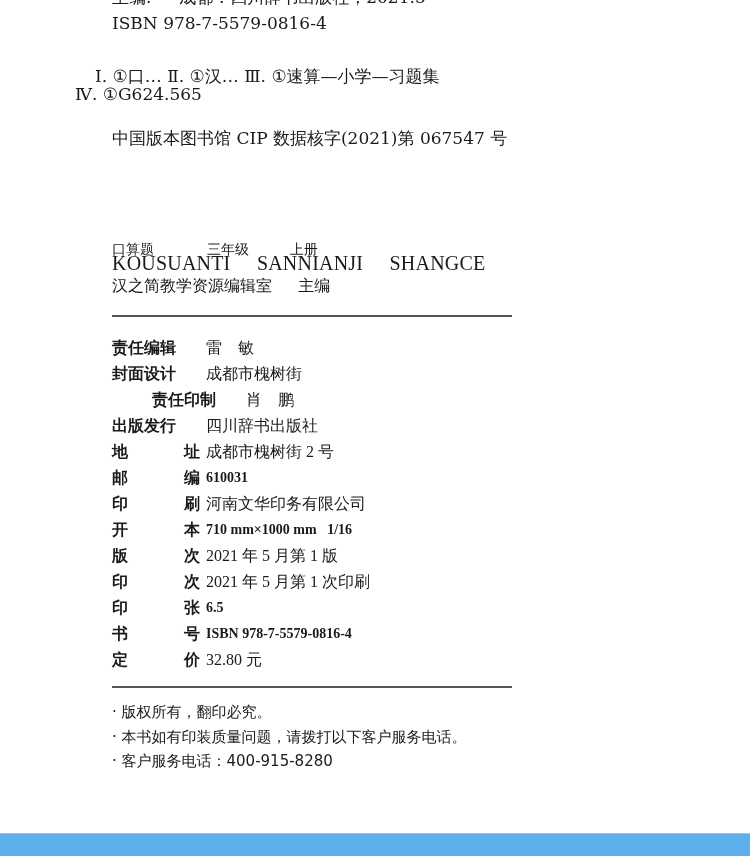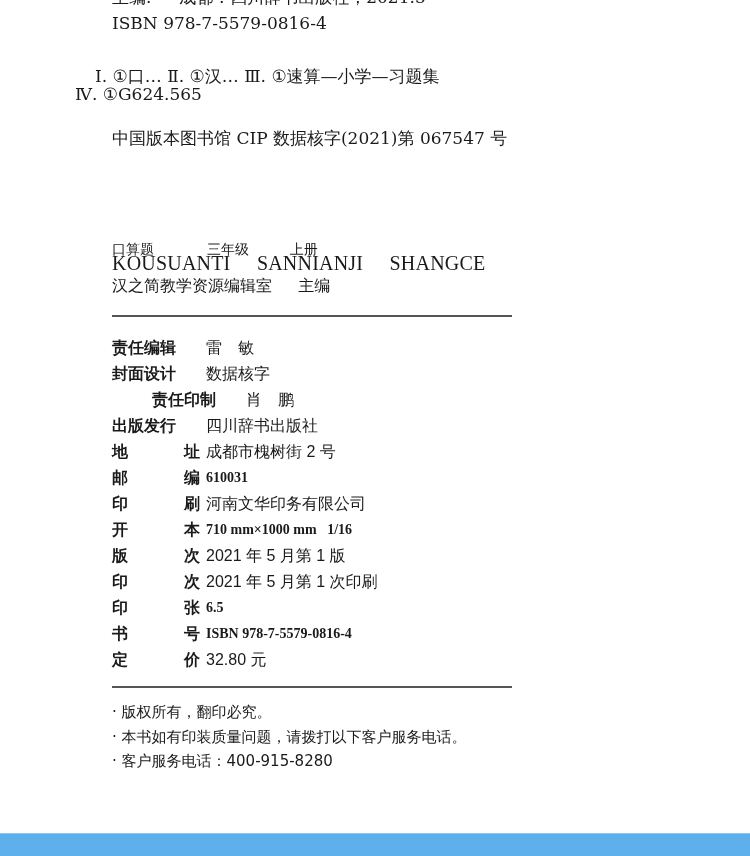--- a/index.html
+++ b/index.html
@@ -9,21 +9,21 @@
   }
   .abs { position:absolute; white-space:nowrap; }
   .cip { font-size:17px; }
   .cut { top:-14px; left:112px; font-size:17px; }
   .title { font-family:"DejaVu Sans","Liberation Sans",sans-serif; font-weight:normal; font-size:14px;margin-top:20px; }
   .pinyin { font-family:"Liberation Serif", serif; font-size:20px; letter-spacing:0.2px; }
   .editor { font-family:"DejaVu Sans","Liberation Sans",sans-serif; font-size:16px; }
   .rule { position:absolute; left:112px; width:400px; height:2px; background:#555; }
   .info-row { position:absolute; left:112px; height:26px; font-size:16px; display:flex; align-items:center; }
   .info-label { width:88px; font-family:"DejaVu Sans","Liberation Sans",sans-serif; font-weight:bold; display:flex; justify-content:space-between; }
-  .info-value { margin-left:6px; font-family:Liberation Sans, sans-serif; }
+  .info-value { margin-left:6px; font-family:Liberation Serif, serif; }
   .info-value.num { font-family:"Liberation Serif", serif; font-size:14px;font-weight:bold; }
   .note { position:absolute; left:112px; font-size:15px; font-family:"DejaVu Sans","Liberation Sans",sans-serif; white-space:nowrap; }
   .blue-band { position:absolute; left:0; top:833px; width:750px; height:23px; background:#5eb0ec; border-top:1px solid #8cc8f2; }
 </style>
 </head>
 <body>
 
 <div>
 
   <div class="abs cut cip">主编. — 成都：四川辞书出版社，2021.5</div>
@@ -58,21 +58,21 @@
     <div class="info-row" style="top:335px;text-align:center;">
       <span class="info-label">
           <span>责任编辑</span>
         </span>
       <span class="info-value">雷　敏</span>
     </div>
     <div class="info-row" style="top:361px;">
       <span class="info-label">
           <span>封面设计</span>
         </span>
-      <span class="info-value">数据核字</span>
+      <span class="info-value">成都市槐树街</span>
     </div>
     <div class="info-row" style="top:387px;margin-left:40px;">
       <span class="info-label">
           <span>责任印制</span>
         </span>
       <span class="info-value">肖　鹏</span>
     </div>
     <div class="info-row" style="top:413px;">
       <span class="info-label">
           <span>出版发行</span>

